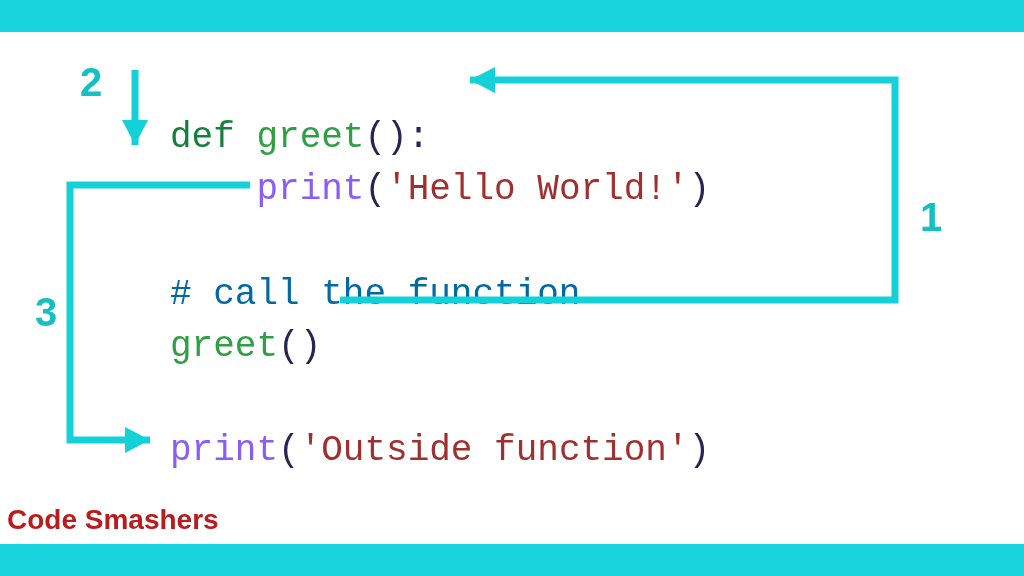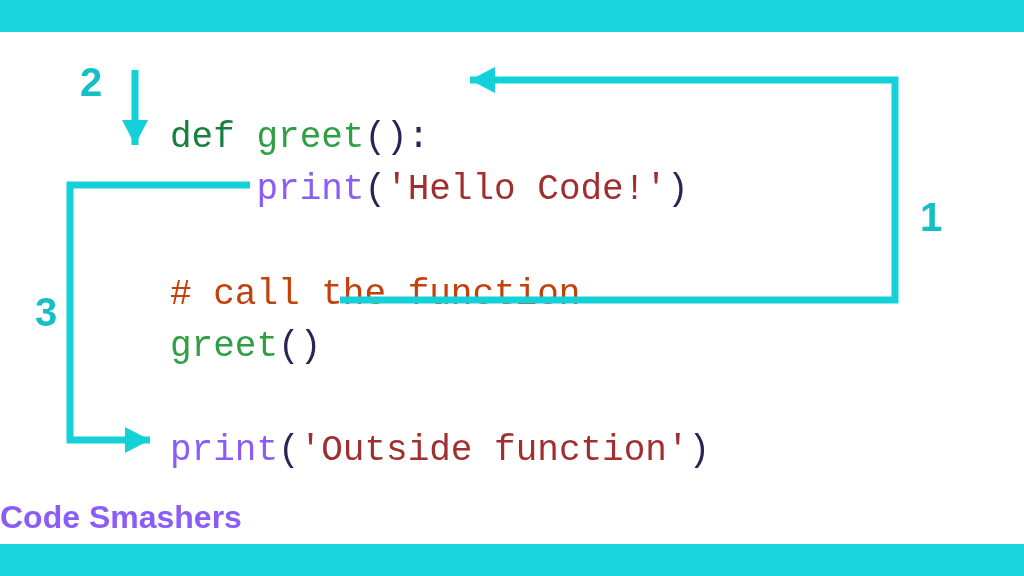--- a/index.html
+++ b/index.html
@@ -26,29 +26,29 @@
     left: 170px;
     font-size: 36px;
     line-height: 1.45;
     white-space: pre;
   }
   .kw-def   { color: #15803d; }
   .fn-name  { color: #2ea043; }
   .paren    { color: #2b2255; }
   .call     { color: #8b5cf6; }
   .string   { color: #a03030; }
-  .comment  { color: #c2410c; }
+  .comment  { color: #0369a1; }
   .footer-text {
     position: absolute;
-    left: 0;
+    left: 7px;
     bottom: 40px;
     font-family: -apple-system, BlinkMacSystemFont, "Segoe UI", Arial, sans-serif;
-    font-size: 32px;
+    font-size: 28px;
     font-weight: 600;
-    color: #8b5cf6;
+    color: #b91c1c;
   }
   .step-num {
     position: absolute;
     font-family: -apple-system, BlinkMacSystemFont, "Segoe UI", Arial, sans-serif;
     font-size: 40px;
     font-weight: 700;
     color: #14bfc6;
   }
   .step-1 { top: 195px;  left: 920px; }
   .step-2 { top: 60px;  left: 80px; }
@@ -63,21 +63,21 @@
   .arrowhead { fill: #14d1d9; }
 </style>
 </head>
 <body>
 
 <div class="bar bar-top"></div>
 <div class="bar bar-bottom"></div>
 
 <div class="code-area">
 <span><span class="kw-def">def </span><span class="fn-name">greet</span><span class="paren">():</span></span>
-<span><span>    </span><span class="call">print</span><span class="paren">(</span><span class="string">'Hello Code!'</span><span class="paren">)</span></span>
+<span><span>    </span><span class="call">print</span><span class="paren">(</span><span class="string">'Hello World!'</span><span class="paren">)</span></span>
 <span></span>
 <span><span class="comment"># call the function</span></span>
 <span><span class="fn-name">greet</span><span class="paren">()</span></span>
 <span></span>
 <span><span class="call">print</span><span class="paren">(</span><span class="string">'Outside function'</span><span class="paren">)</span></span>
 </div>
 
 <div class="step-num step-1">1</div>
 <div class="step-num step-2">2</div>
 <div class="step-num step-3">3</div>

